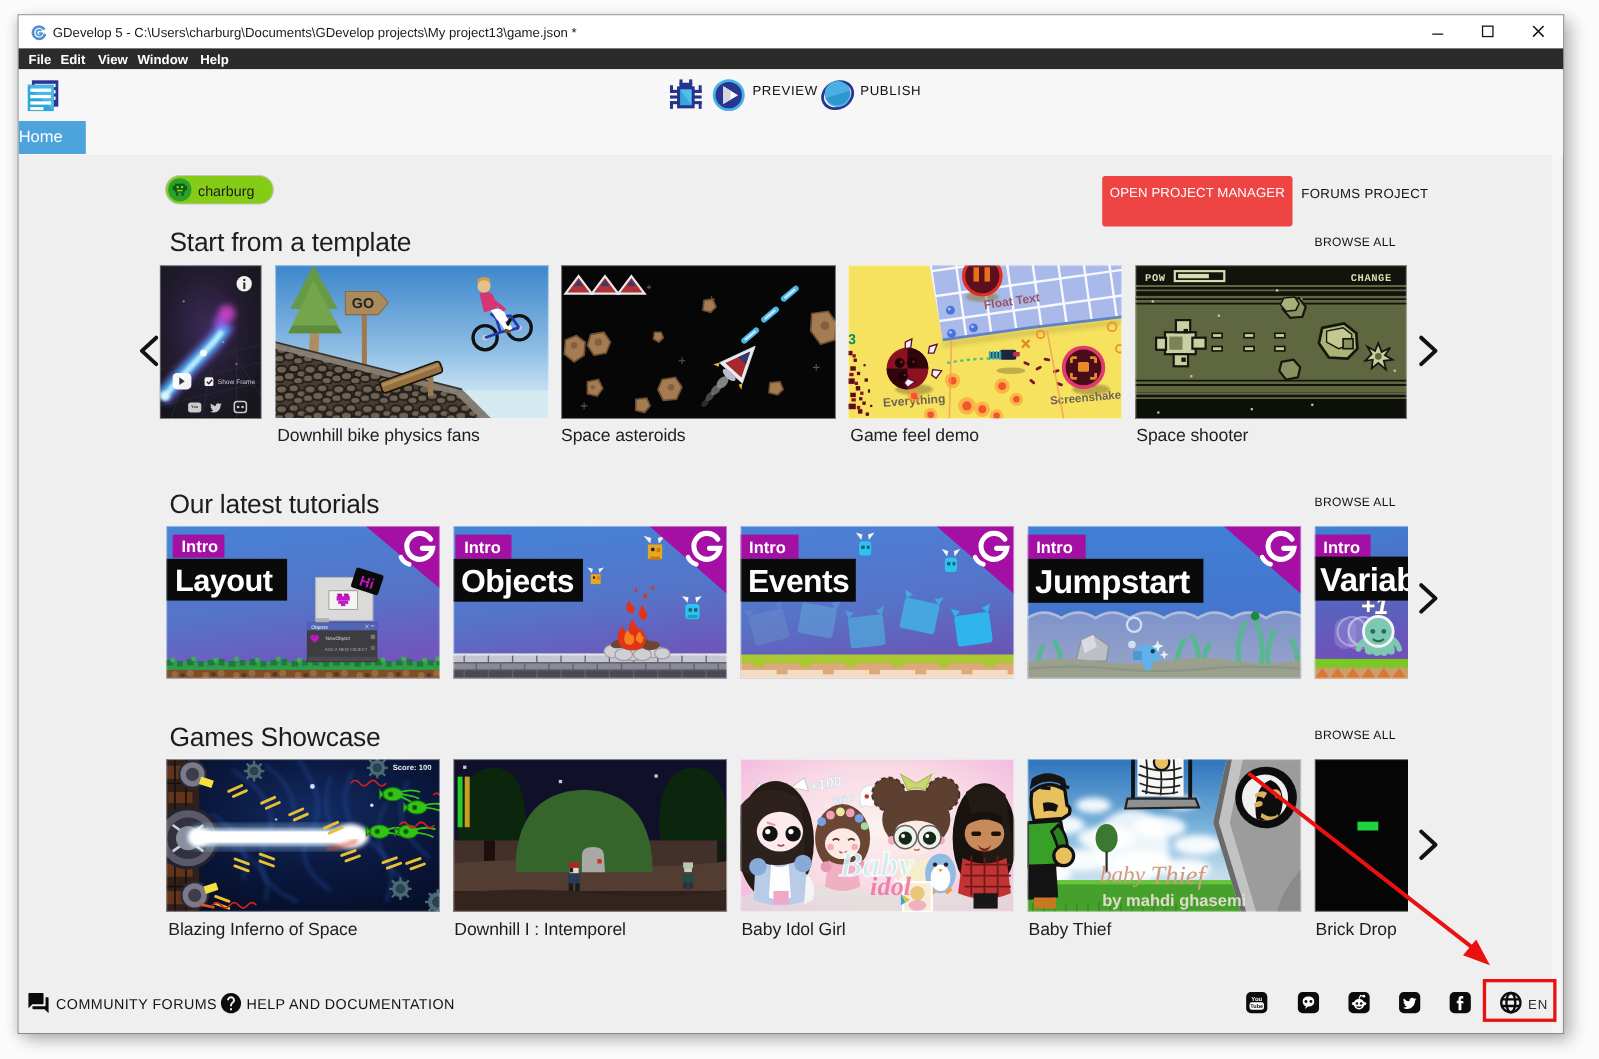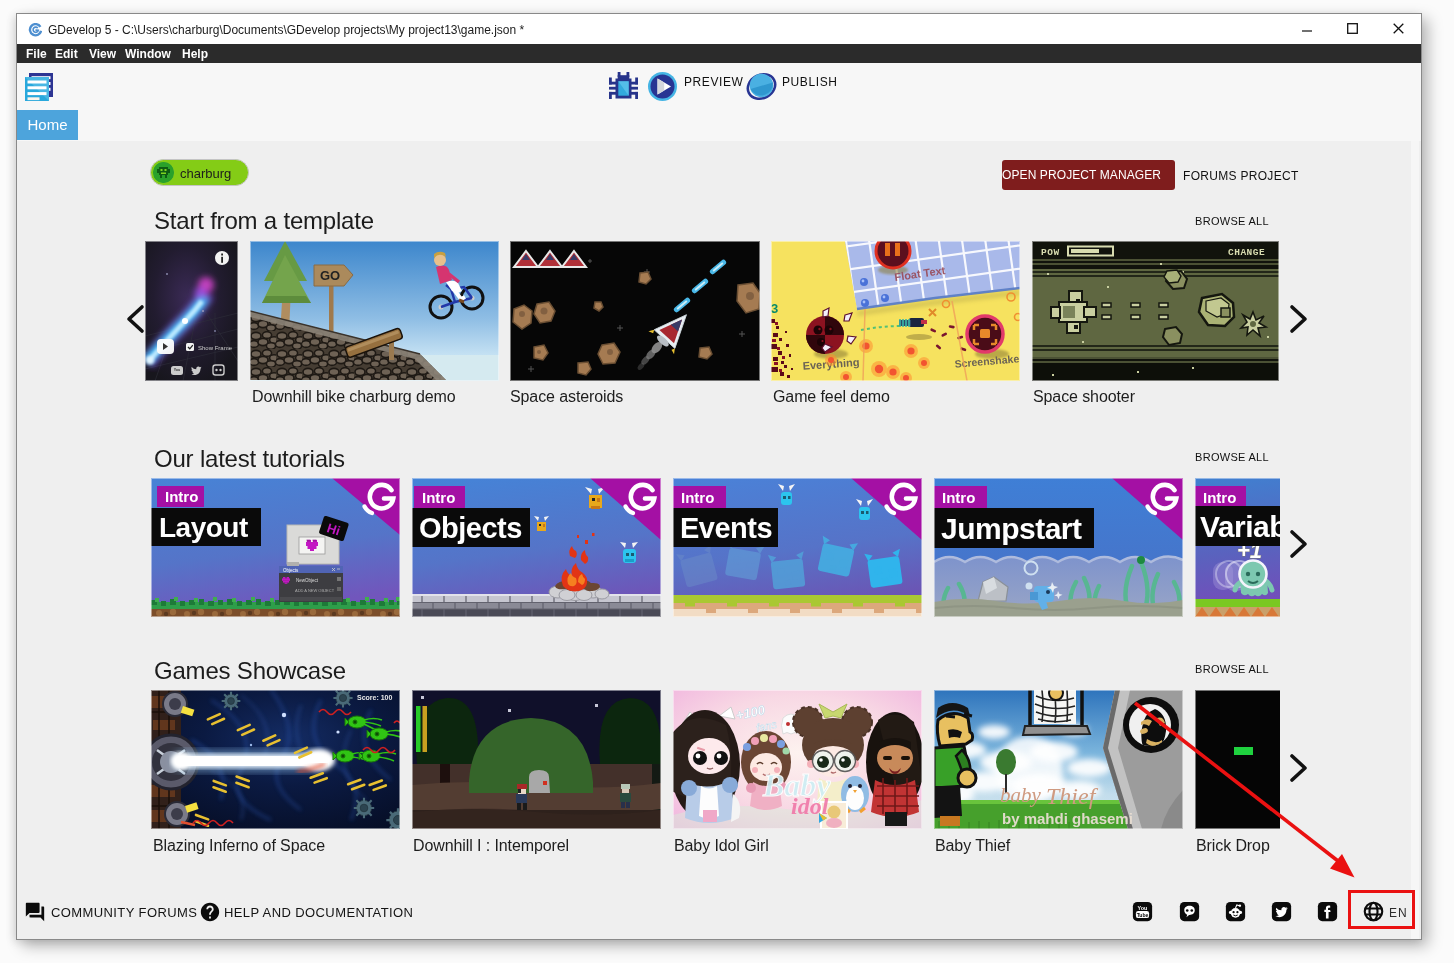--- a/index.html
+++ b/index.html
@@ -10,27 +10,27 @@
     position:absolute; left:16px; top:13px; width:1406px; height:927px;
     background:#efefef; border:1px solid #898989;
     box-shadow: 6px 6px 14px rgba(0,0,0,0.28), -3px 2px 8px rgba(0,0,0,0.10);
   }
   #titlebar { position:absolute; left:0; top:0; width:100%; height:30px; background:#ffffff; }
   #titletext { position:absolute; left:31px; top:9px; font-size:12px; color:#1b1b1b;text-align:center; }
   #menubar { position:absolute; left:0; top:30px; width:100%; height:19px; background:#2b2b2b; color:#fff; font-size:12px;font-weight:bold; }
   #menubar span { position:absolute; top:3px; }
   #toolbar { position:absolute; left:0; top:49px; width:100%; height:47px; background:#f7f7f7; }
   #tabrow { position:absolute; left:0; top:96px; width:100%; height:31px; background:#f7f7f7; }
-  #hometab { position:absolute; left:0; top:0; width:61px; height:30px; background:#4da4dc; color:#fff; font-size:15px; line-height:30px; text-align:center; }
+  #hometab { position:absolute; left:0; top:0; width:61px; height:30px; background:#4da4dc; color:#fff; font-size:15px; line-height:30px; text-align:left; }
   #content { position:absolute; left:0; top:127px; width:1403px; height:798px; background:#efefef; overflow:hidden; }
   
   .chip { position:absolute; left:133px; top:18px; width:99px; height:27px; border:1px solid #c4c4c4; border-radius:14px; background:#84cc16; }
   .chip .av { position:absolute; left:2px; top:2px; width:21px; height:21px; border-radius:50%; background:#2f9e3f; overflow:hidden; }
   .chip .nm { position:absolute; left:29px; top:6px; font-size:13px; color:#1d1d1d; }
-  .btnblue { position:absolute; left:985px; top:19px; width:173px; height:30px; background:#7f1d1d; color:#fff; font-size:12px; line-height:30px; border-radius:3px; letter-spacing:0.1px; white-space:nowrap; }
+  .btnblue { position:absolute; left:985px; top:19px; width:173px; height:46px; background:#ef4444; color:#fff; font-size:12px; text-align:center; line-height:30px; border-radius:3px; letter-spacing:0.1px; white-space:nowrap; }
   .closeproj { position:absolute; left:1166px; top:28px; font-size:12px; color:#111; letter-spacing:0.3px; }
   h2.sect { position:absolute; font-size:24px; font-weight:normal; color:#1c1c1c; letter-spacing:-0.2px; }
   .browse { position:absolute; font-size:11px; color:#111; letter-spacing:0.3px; }
   .caption { position:absolute; font-size:16px; color:#1d1d1d; letter-spacing:-0.1px; }
   .thumb { position:absolute; overflow:hidden; outline:1px solid rgba(255,255,255,0.45); outline-offset:-1px; }
   .arrow { position:absolute; }
   
   #footer { position:absolute; left:0; top:760px; width:1403px; height:37px; font-size:13px; color:#141414;padding-left:28px; }
   .fitem { position:absolute; top:0; letter-spacing:0.4px; }
   .sicon { position:absolute; width:21px; height:21px; }
@@ -528,21 +528,21 @@
         <rect x="189" y="67" width="9" height="9" fill="#8a9060" stroke="#15170f" stroke-width="1.5"></rect>
         <path d="M133 88 L144 86 L150 93 L148 102 L137 104 L131 96 Z" fill="#8a9060" stroke="#15170f" stroke-width="2"></path>
 
         <g transform="translate(221 83)">
           <path d="M0 -12 L3 -4 L11 -8 L6 -1 L13 3 L5 4 L7 12 L0 6 L-6 11 L-5 3 L-12 4 L-6 -2 L-10 -9 L-3 -5 Z" fill="#c9cfa0" stroke="#15170f" stroke-width="1.6"></path>
           <circle cx="0" cy="0" r="3" fill="#5f6741"></circle>
         </g>
       </svg>
     </div>
 
-    <div class="caption" style="left:235px;top:247px">Downhill bike charburg demo</div>
+    <div class="caption" style="left:235px;top:247px">Downhill bike physics fans</div>
     <div class="caption" style="left:493px;top:247px">Space asteroids</div>
     <div class="caption" style="left:756px;top:247px">Game feel demo</div>
     <div class="caption" style="left:1016px;top:247px">Space shooter</div>
     <h2 class="sect" style="left:137px;top:304px">Our latest tutorials</h2>
     <div class="browse" style="left:1178px;top:310px">BROWSE ALL</div>
     <div id="row2" style="position:absolute;left:134px;top:337px;width:1129px;height:140px;overflow:hidden">
 
       <svg class="thumb" style="left:0;top:0" width="249" height="139" viewBox="0 0 249 139">
         <defs>
             <linearGradient id="tc1" x1="0" y1="0" x2="0.25" y2="1">

